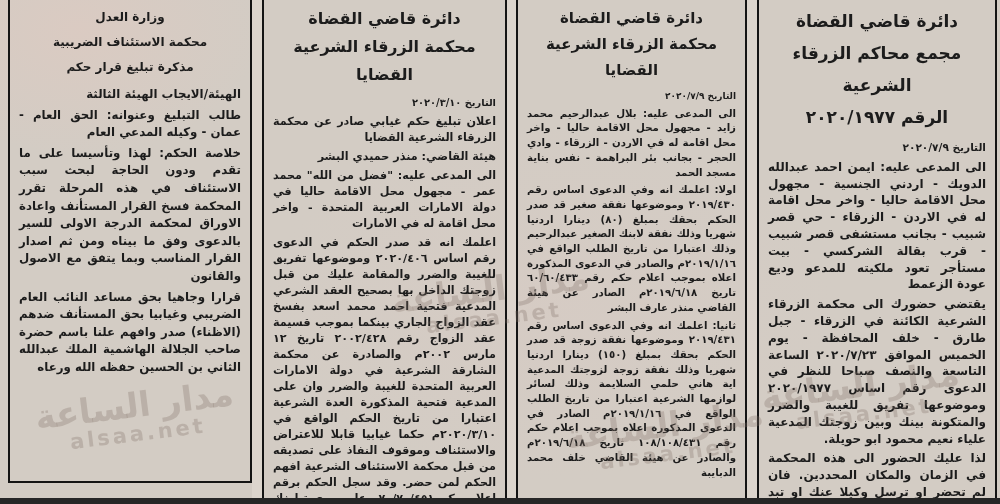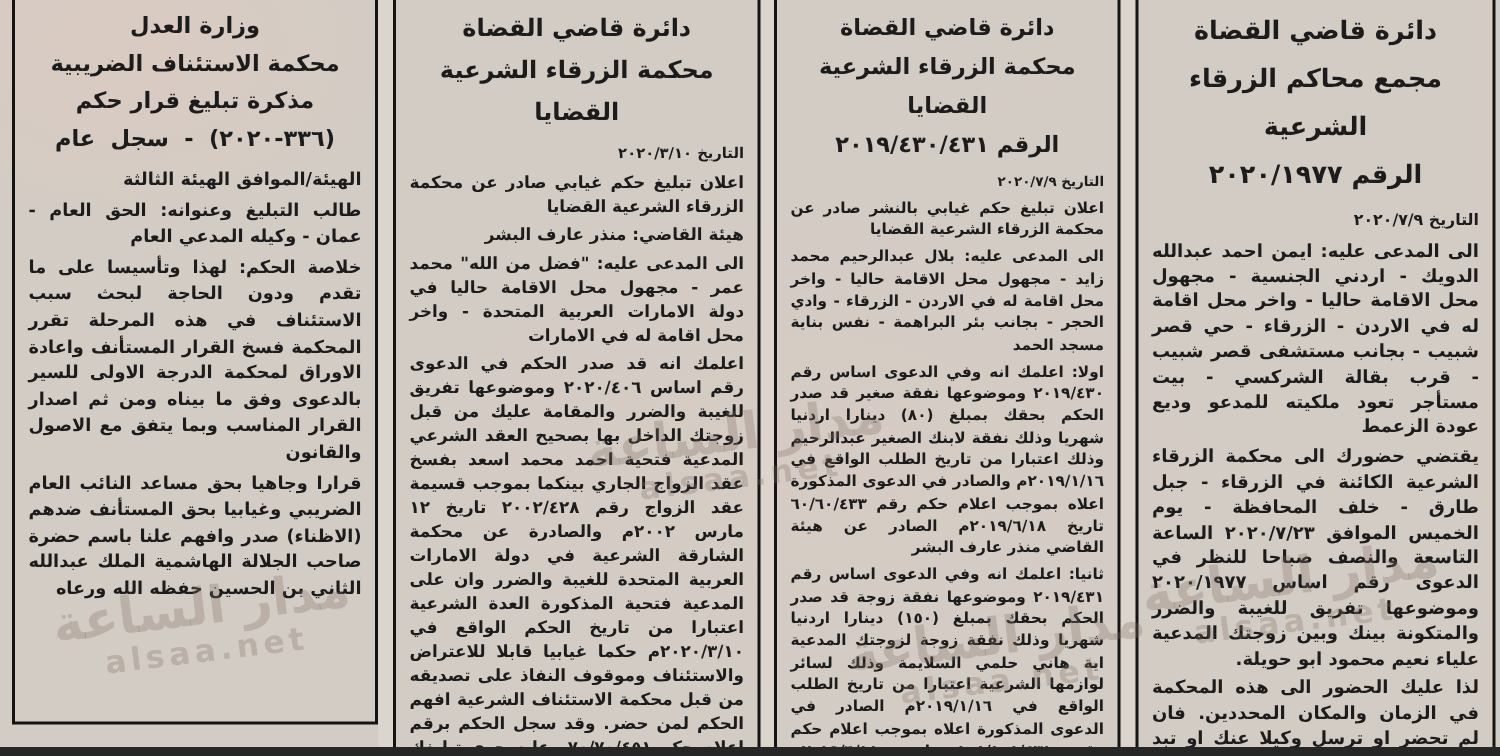--- a/index.html
+++ b/index.html
@@ -24,21 +24,21 @@
     border:2.5px solid #141414;
     padding:9px 9px 8px;
     direction:rtl;
     z-index:2;
   }
   .c1{left:8px;width:244px;height:489px;}
   .c2{left:262px;width:245px;height:516px;}
   .c3{left:516px;width:231px;height:516px;}
   .c4{left:757px;width:240px;height:516px;}
   .hdr{text-align:center;}
-  .c1 .hdr{font-size:15px;line-height:25px;}
+  .c1 .hdr{font-size:12px;line-height:25px;}
   .c2 .hdr{font-size:16px;line-height:28px;}
   .c3 .hdr{font-size:15px;line-height:26px;}
   .c4 .hdr{font-size:17px;line-height:32px;}
   .hdr .stretch{word-spacing:5px;}
   .bd{margin-top:6px;}
   .c1 .bd{font-size:11.8px;line-height:17.6px;}
   .c2 .bd{font-size:11.2px;line-height:16px;}
   .c3 .bd{font-size:10.2px;line-height:14.7px;}
   .c4 .bd{font-size:12px;line-height:16.8px;}
   .bd p{margin:0 0 3px;text-align:justify;}
@@ -61,55 +61,52 @@
   <div class="tint"></div>
   <div class="gap-band" style="left:252px"></div>
   <div class="gap-band" style="left:507px"></div>
   <div class="gap-band" style="left:747px"></div>
 
   <section class="notice c1">
     <div class="hdr">
       <div>وزارة العدل</div>
       <div>محكمة الاستئناف الضريبية</div>
       <div>مذكرة تبليغ قرار حكم</div>
-      <div class="stretch">(٣٣٦-٢٠٢٠) - سجل عام</div>
     </div>
     <div class="bd">
-      <p>الهيئة/الموافق الهيئة الثالثة</p>
+      <p>الهيئة/الايجاب الهيئة الثالثة</p>
       <p>طالب التبليغ وعنوانه: الحق العام - عمان - وكيله المدعي العام</p>
       <p>خلاصة الحكم: لهذا وتأسيسا على ما تقدم ودون الحاجة لبحث سبب الاستئناف في هذه المرحلة تقرر المحكمة فسخ القرار المستأنف واعادة الاوراق لمحكمة الدرجة الاولى للسير بالدعوى وفق ما بيناه ومن ثم اصدار القرار المناسب وبما يتفق مع الاصول والقانون</p>
       <p>قرارا وجاهيا بحق مساعد النائب العام الضريبي وغيابيا بحق المستأنف ضدهم (الاظناء) صدر وافهم علنا باسم حضرة صاحب الجلالة الهاشمية الملك عبدالله الثاني بن الحسين حفظه الله ورعاه</p>
 
     </div>
   </section>
 
   <section class="notice c2">
     <div class="hdr">
       <div>دائرة قاضي القضاة</div>
       <div>محكمة الزرقاء الشرعية القضايا</div>
     </div>
     <div class="bd">
       <p class="small">التاريخ ٢٠٢٠/٣/١٠</p>
       <p>اعلان تبليغ حكم غيابي صادر عن محكمة الزرقاء الشرعية القضايا</p>
-      <p>هيئة القاضي: منذر عارف البشر</p>
+      <p>هيئة القاضي: منذر حميدي البشر</p>
       <p>الى المدعى عليه: "فضل من الله" محمد عمر - مجهول محل الاقامة حاليا في دولة الامارات العربية المتحدة - واخر محل اقامة له في الامارات</p>
       <p>اعلمك انه قد صدر الحكم في الدعوى رقم اساس ٢٠٢٠/٤٠٦ وموضوعها تفريق للغيبة والضرر والمقامة عليك من قبل زوجتك الداخل بها بصحيح العقد الشرعي المدعية فتحية احمد محمد اسعد بفسخ عقد الزواج الجاري بينكما بموجب قسيمة عقد الزواج رقم ٢٠٠٢/٤٢٨ تاريخ ١٢ مارس ٢٠٠٢م والصادرة عن محكمة الشارقة الشرعية في دولة الامارات العربية المتحدة للغيبة والضرر وان على المدعية فتحية المذكورة العدة الشرعية اعتبارا من تاريخ الحكم الواقع في ٢٠٢٠/٣/١٠م حكما غيابيا قابلا للاعتراض والاستئناف وموقوف النفاذ على تصديقه من قبل محكمة الاستئناف الشرعية افهم الحكم لمن حضر. وقد سجل الحكم برقم اعلام حكم ٧٠/٧٠/٤٥١ وعليه جرى تبليغك ذلك حسب الاصول.</p>
 
     </div>
   </section>
 
   <section class="notice c3">
     <div class="hdr">
       <div>دائرة قاضي القضاة</div>
       <div>محكمة الزرقاء الشرعية القضايا</div>
-      <div>الرقم ٢٠١٩/٤٣٠/٤٣١</div>
     </div>
     <div class="bd">
       <p class="small">التاريخ ٢٠٢٠/٧/٩</p>
-      <p>اعلان تبليغ حكم غيابي بالنشر صادر عن محكمة الزرقاء الشرعية القضايا</p>
       <p>الى المدعى عليه: بلال عبدالرحيم محمد زايد - مجهول محل الاقامة حاليا - واخر محل اقامة له في الاردن - الزرقاء - وادي الحجر - بجانب بئر البراهمة - نفس بناية مسجد الحمد</p>
       <p>اولا: اعلمك انه وفي الدعوى اساس رقم ٢٠١٩/٤٣٠ وموضوعها نفقة صغير قد صدر الحكم بحقك بمبلغ (٨٠) دينارا اردنيا شهريا وذلك نفقة لابنك الصغير عبدالرحيم وذلك اعتبارا من تاريخ الطلب الواقع في ٢٠١٩/١/١٦م والصادر في الدعوى المذكورة اعلاه بموجب اعلام حكم رقم ٦٠/٦٠/٤٣٣ تاريخ ٢٠١٩/٦/١٨م الصادر عن هيئة القاضي منذر عارف البشر</p>
       <p>ثانيا: اعلمك انه وفي الدعوى اساس رقم ٢٠١٩/٤٣١ وموضوعها نفقة زوجة قد صدر الحكم بحقك بمبلغ (١٥٠) دينارا اردنيا شهريا وذلك نفقة زوجة لزوجتك المدعية اية هاني حلمي السلايمة وذلك لسائر لوازمها الشرعية اعتبارا من تاريخ الطلب الواقع في ٢٠١٩/١/١٦م الصادر في الدعوى المذكورة اعلاه بموجب اعلام حكم رقم ١٠٨/١٠٨/٤٣١ تاريخ ٢٠١٩/٦/١٨م والصادر عن هيئة القاضي خلف محمد الدبايبة</p>
 
     </div>
   </section>
 
   <section class="notice c4">
     <div class="hdr">
       <div>دائرة قاضي القضاة</div>

